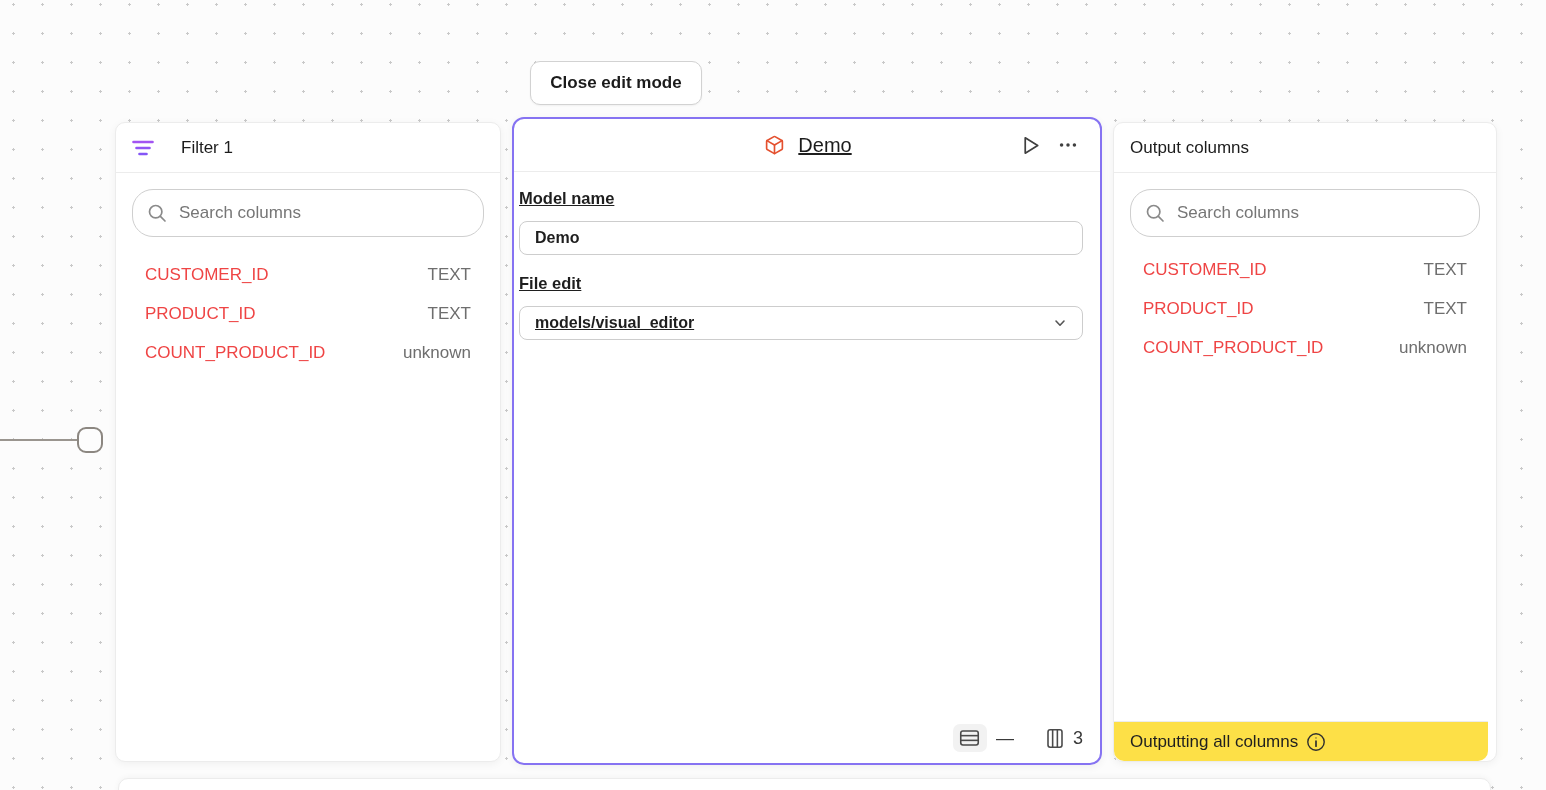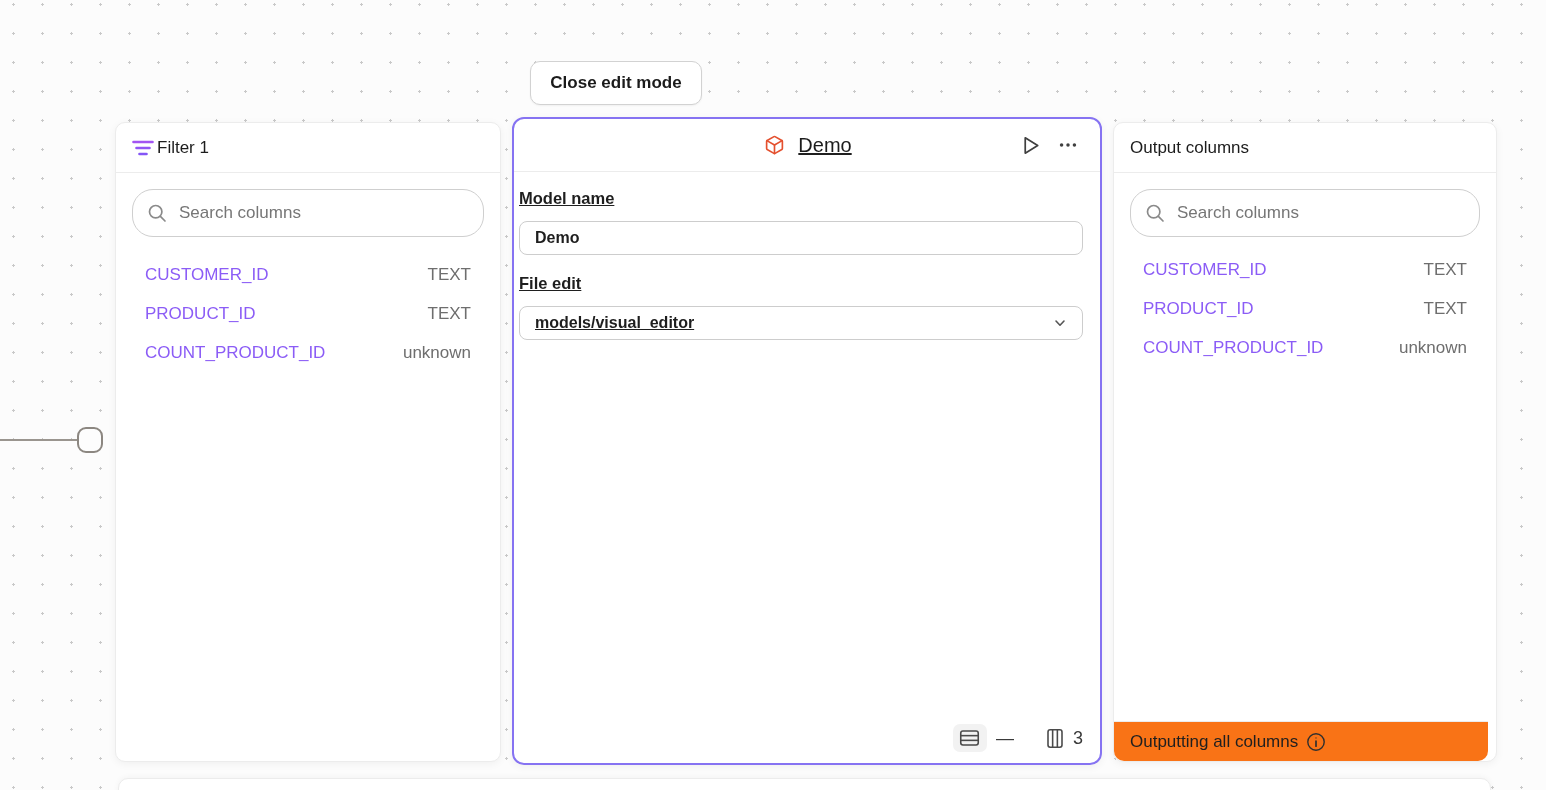--- a/index.html
+++ b/index.html
@@ -63,26 +63,26 @@
     background: transparent;
   }
   .search-box input::placeholder { color: #767676; }
 
   .col-list { margin-top: 18px; }
   .col-row {
     display: flex; align-items: center; justify-content: space-between;
     height: 39px; padding: 0 13px;
     font-size: 17px;
   }
-  .col-name { color: #8b5cf6; }
+  .col-name { color: #ef4444; }
   .col-type { color: #6e6e6e; }
 
   
   #filter-panel { left: 115px; top: 122px; width: 386px; height: 640px; }
-  #filter-panel .panel-header { gap: 3px; }
+  #filter-panel .panel-header { gap: 27px; }
 
   
   #model-panel {
     left: 512px; top: 117px; width: 590px; height: 648px;
     border: 2.5px solid #8673f2;
     border-radius: 12px;
     text-decoration: underline;
   }
   #model-panel .panel-header { height: 53px; padding: 0 16px 0 18px; }
   .mp-side { flex: 1; display: flex; align-items: center; }
@@ -126,21 +126,21 @@
   
   #output-panel { left: 1113px; top: 122px; width: 384px; height: 640px; }
   #output-panel .col-list { margin-top: 13px; }
   .output-footer {
     position: absolute; left: 0; right: 8px; bottom: 0;
     height: 40px;
     border-top: 1px solid #ececec;
     display: flex; align-items: center; gap: 8px;
     padding: 0 16px;
     font-size: 17px; color: #1f1f1f;
-    background: #f97316;
+    background: #fde047;
     border-radius: 0 0 10px 10px;
   }
 
   
   .edge-line {
     position: absolute; left: 0; top: 439px;
     width: 78px; height: 2px; background: #9a958f;
   }
   .edge-handle {
     position: absolute; left: 77px; top: 427px;

